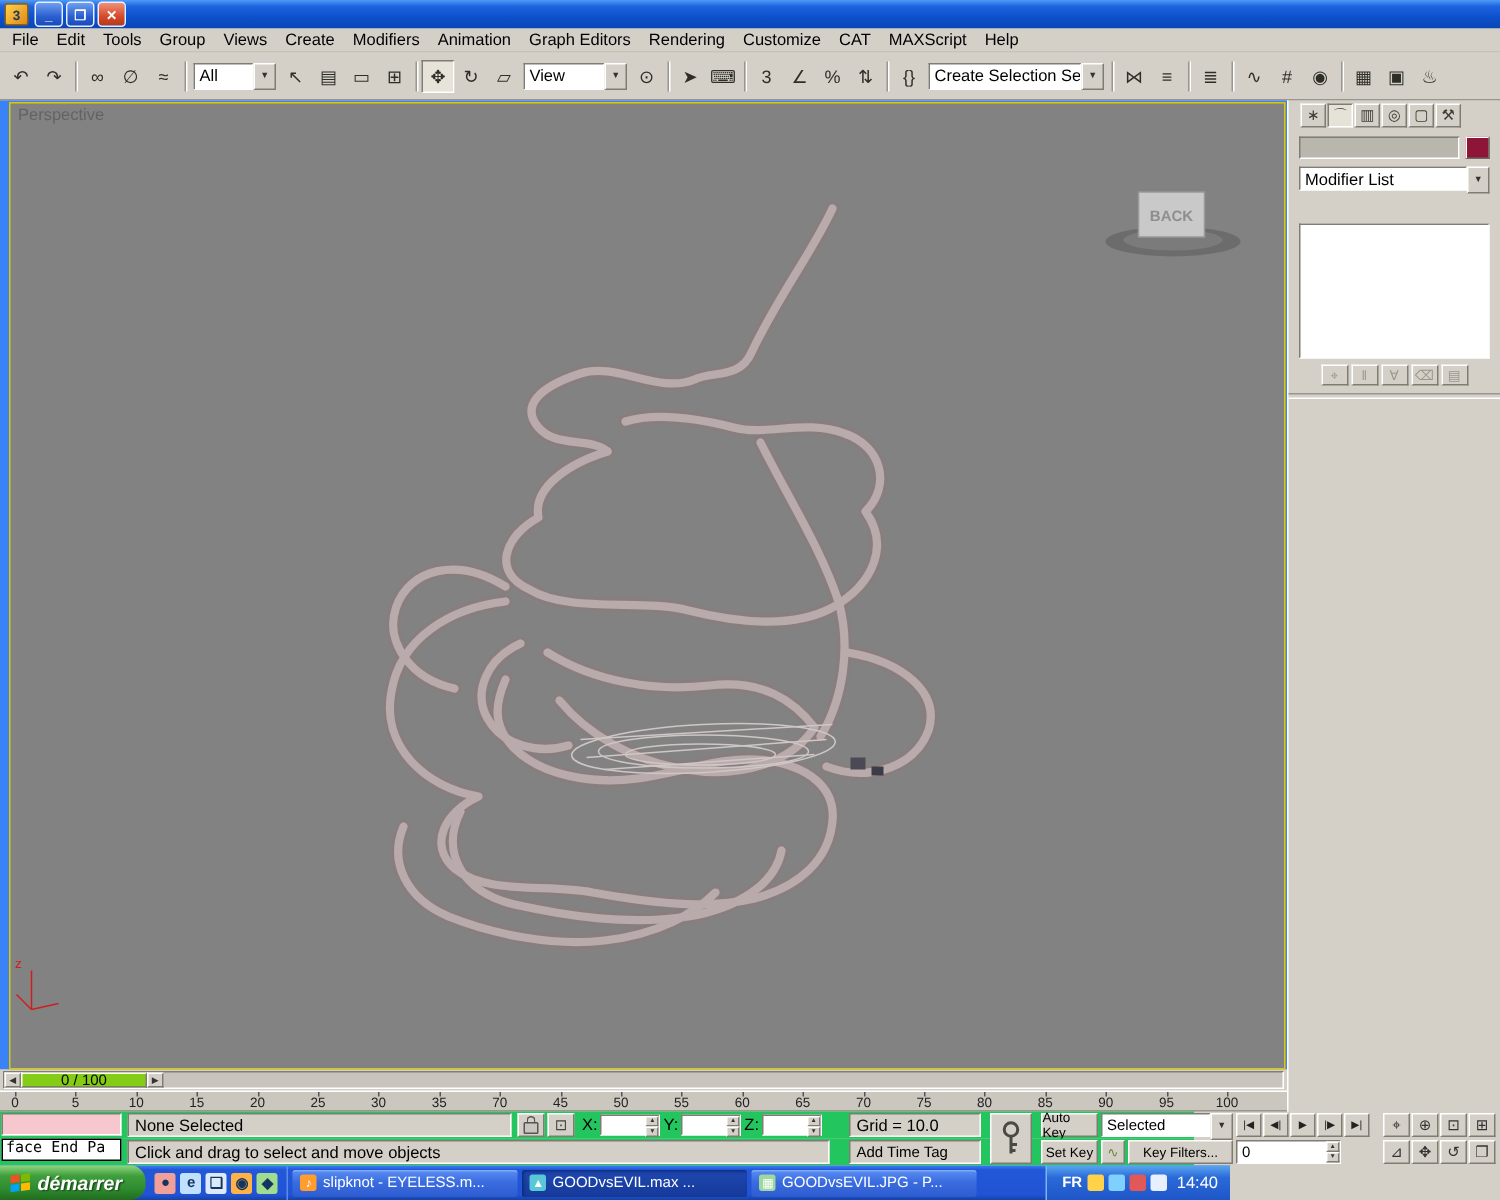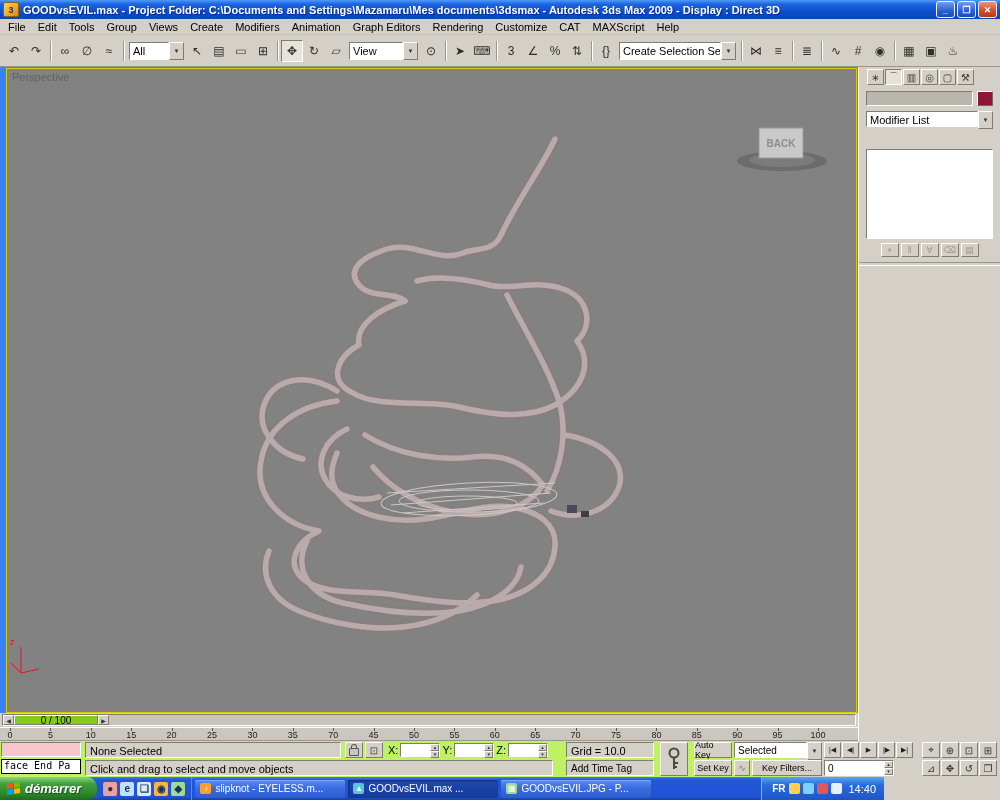--- a/index.html
+++ b/index.html
@@ -79,21 +79,21 @@
   .ts-btn{width:11px;font-size:6px;display:flex;align-items:center;justify-content:center;background:#d4d0c8;
     border:1px solid;border-color:#fff #7f7c74 #7f7c74 #fff;box-sizing:border-box;color:#333}
   .ts-handle{width:84px;background:#84cc16;border:1px solid;border-color:#fff #7f7c74 #7f7c74 #fff;box-sizing:border-box;
     font-size:10px;display:flex;align-items:center;justify-content:center}
   .trackbar{position:absolute;top:727px;left:0;width:858px;height:14px;background:#cbc7bf;border-top:1px solid #fff;
     border-bottom:1px solid #99968e;box-sizing:border-box}
   .ruler-num{position:absolute;top:2px;transform:translateX(-50%);font-size:9px;color:#222}
   .ruler-tick{position:absolute;top:0;width:1px;height:3px;background:#555}
 
   
-  .statusrow{position:absolute;left:0;width:796px;height:18px;background:#bef264}
+  .statusrow{position:absolute;left:0;width:796px;height:18px;background:#22c55e}
   .rowC{top:741px}.rowD{top:759px}
   .listener-macro{position:absolute;left:1px;top:1px;width:80px;height:15px;box-sizing:border-box;
     border:1px solid;border-color:#7f7c74 #fff #fff #7f7c74;background:#f6c8ce}
   .listener-script{position:absolute;left:1px;top:0;width:80px;height:15px;box-sizing:border-box;background:#fff;
     border:1px solid #000;font-family:"DejaVu Sans Mono",monospace;font-size:10px;padding:0 2px;white-space:nowrap;overflow:hidden}
   .sel-field{position:absolute;left:85px;top:1px;width:256px;height:16px;box-sizing:border-box;padding:2px 4px}
   .sbtn{position:absolute;top:1px;width:18px;height:16px;box-sizing:border-box;border:1px solid;
     border-color:#fff #7f7c74 #7f7c74 #fff;background:#d4d0c8;display:flex;align-items:center;justify-content:center;
     font-size:10px;color:#444}
   .lockbtn{left:345px}.absbtn{left:365px}
@@ -126,21 +126,21 @@
     display:flex;align-items:center;justify-content:center;color:#6a8a3a}
   .keyfilters{position:absolute;left:752px;top:1px;width:70px;height:16px;box-sizing:border-box;font-size:9px;
     display:flex;align-items:center;justify-content:center}
   .frame-field{position:absolute;left:824px;top:1px;width:70px;height:16px;box-sizing:border-box;border:1px solid;
     border-color:#7f7c74 #fff #fff #7f7c74;background:#fff;display:flex;align-items:center;justify-content:space-between;
     padding-left:3px;font-size:10px}
   .bigkey{position:absolute;left:660px;top:742px;width:28px;height:34px;box-sizing:border-box;border:1px solid;
     border-color:#fff #7f7c74 #7f7c74 #fff;background:#d4d0c8;display:flex;align-items:center;justify-content:center;z-index:4}
 
   
-  .taskbar{position:absolute;left:0;top:777px;width:884px;height:23px;display:flex;align-items:center;
+  .taskbar{position:absolute;left:0;top:777px;width:820px;height:23px;display:flex;align-items:center;
     background:linear-gradient(180deg,#3f7cf6 0%,#2258d8 12%,#2153d4 85%,#1443a8 100%)}
   .start{height:23px;display:flex;align-items:center;gap:5px;padding:0 16px 0 7px;box-sizing:border-box;
     background:linear-gradient(180deg,#8fd67f 0%,#3f9e3c 30%,#2e8a2e 70%,#1f6b1f 100%);
     border-radius:0 10px 10px 0;color:#fff;font-weight:bold;font-style:italic;font-size:13px;text-shadow:1px 1px 1px #1a4a1a}
   .flag{display:grid;grid-template-columns:6px 6px;grid-template-rows:5px 5px;gap:1px;transform:skewY(-8deg)}
   .flag i{display:block}
   .quicklaunch{display:flex;align-items:center;gap:3px;padding:0 6px;height:100%;border-right:1px solid #5a8af0}
   .ql{width:14px;height:14px;border-radius:2px;font-size:10px;font-weight:bold;display:flex;align-items:center;
     justify-content:center;color:#15355f}
   .tasks{flex:1;display:flex;gap:3px;padding:0 3px;align-items:center;height:100%;overflow:hidden}
@@ -156,21 +156,20 @@
   .tray-ico{width:11px;height:11px;border-radius:2px}
   .clock{color:#fff;margin-left:2px}
 </style>
 </head>
 <body>
 
 <div id="app">
 
   <div class="titlebar">
     <div class="app-icon">3</div>
-    <div class="title-text">GOODvsEVIL.max      - Project Folder: C:\Documents and Settings\Mazamaru\Mes documents\3dsmax      - Autodesk 3ds Max  2009      - Display : Direct 3D</div>
     <div class="winbtns">
       <div class="wbtn">_</div>
       <div class="wbtn">❒</div>
       <div class="wbtn close">✕</div>
     </div>
   </div>
 
   <div class="menubar">
       <div class="menu-item">File</div>
       <div class="menu-item">Edit</div>

